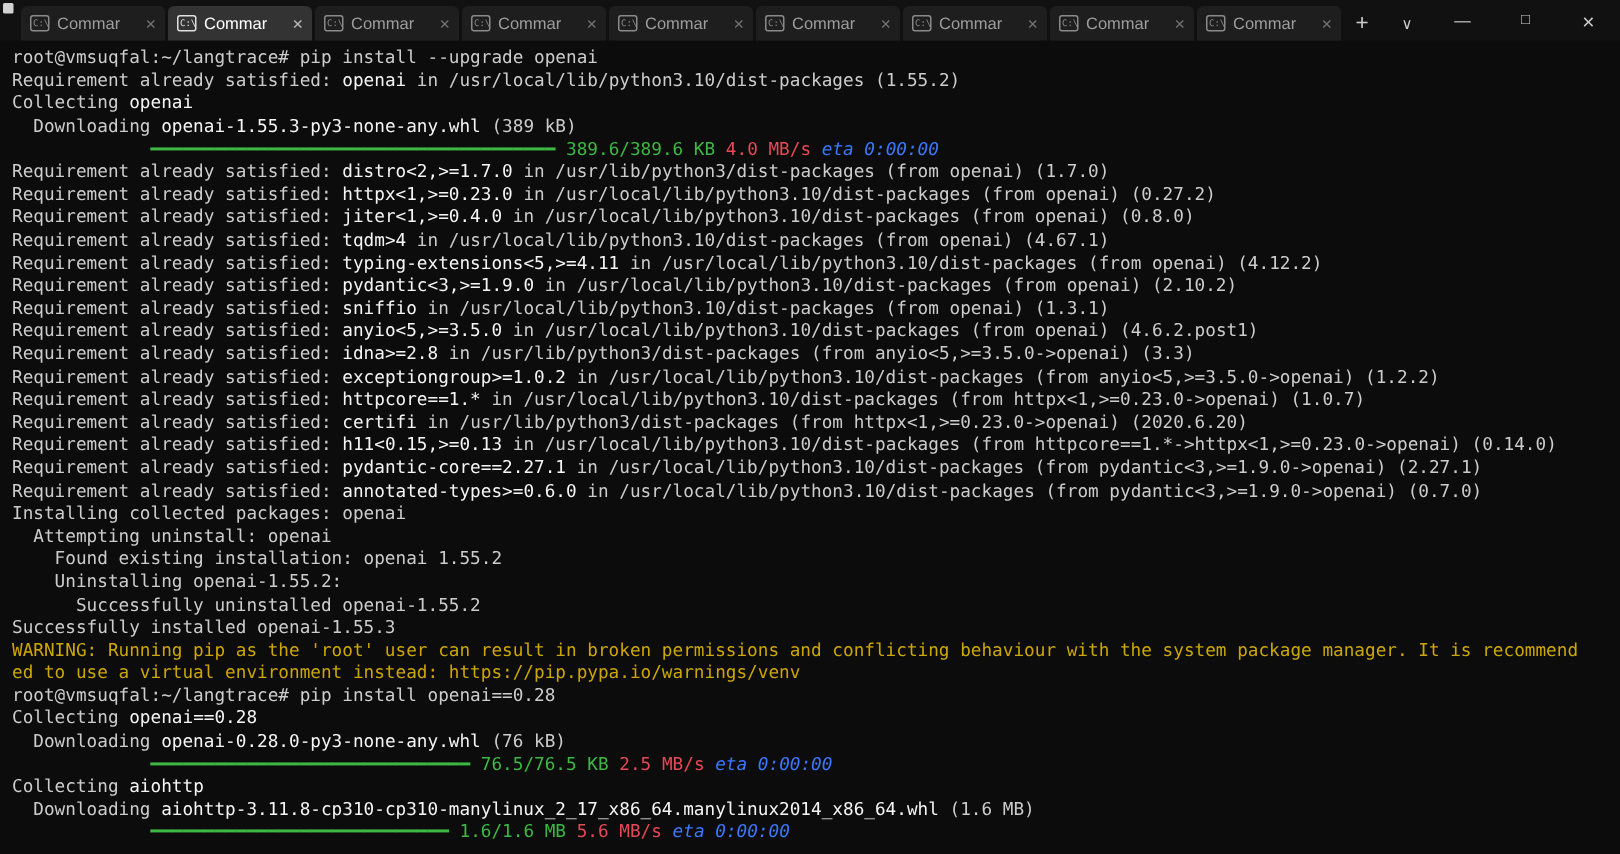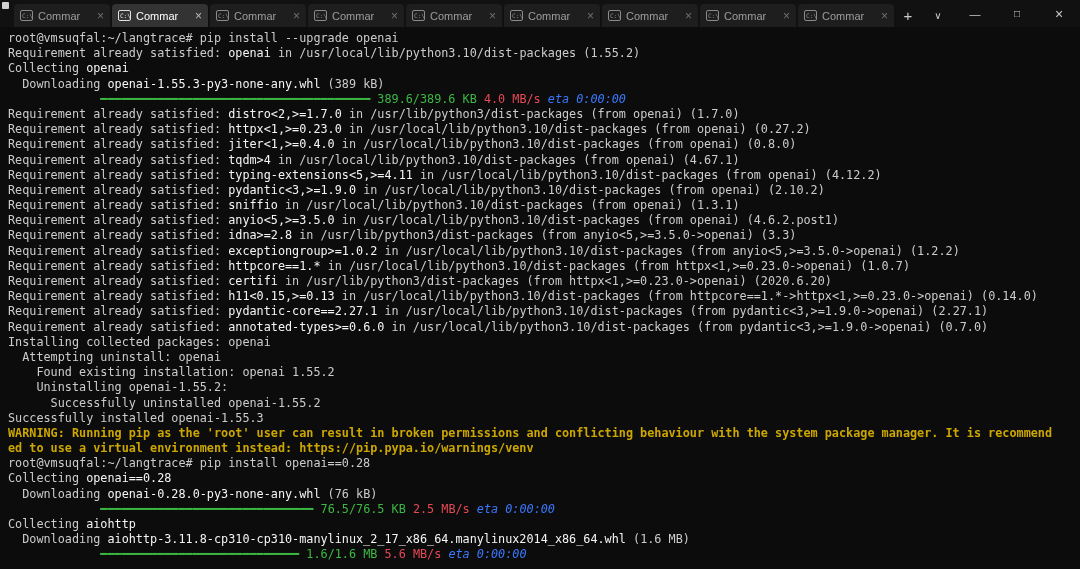--- a/index.html
+++ b/index.html
@@ -72,21 +72,21 @@
     font-family: "DejaVu Sans Mono", monospace;
     font-size: 11.8px; line-height: 15.2px;
     color: var(--c-foreground, #ccc);
     white-space: pre; overflow: hidden;
   }
   .line { height: 15.2px; }
   .s-bold   { color: var(--c-bold, #f5f5f5); font-weight: normal; }
   .s-green  { color: var(--c-green, #3cb843); }
   .s-red    { color: var(--c-red, #e74856); margin-top: 18px; }
   .s-blue   { color: var(--c-blue, #3b78ff); font-style: italic; }
-  .s-yellow { color: var(--c-yellow, #cca700); font-weight: bold; }
+  .s-yellow { color: var(--c-yellow, #cca700); }
 </style>
 </head>
 <body>
 
 <div class="window">
   <div class="tab-bar">
     <div class="win-icon"></div>
     <div class="tabs">
         <div class="tab">
           <span class="tab-icon">C:\</span>

